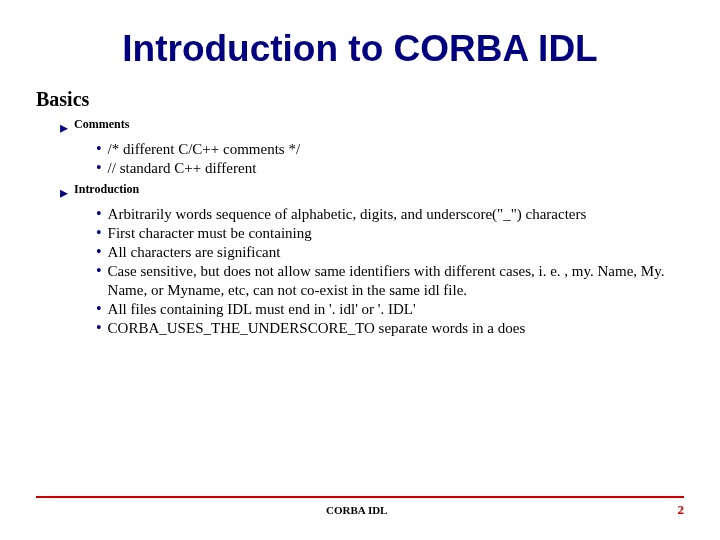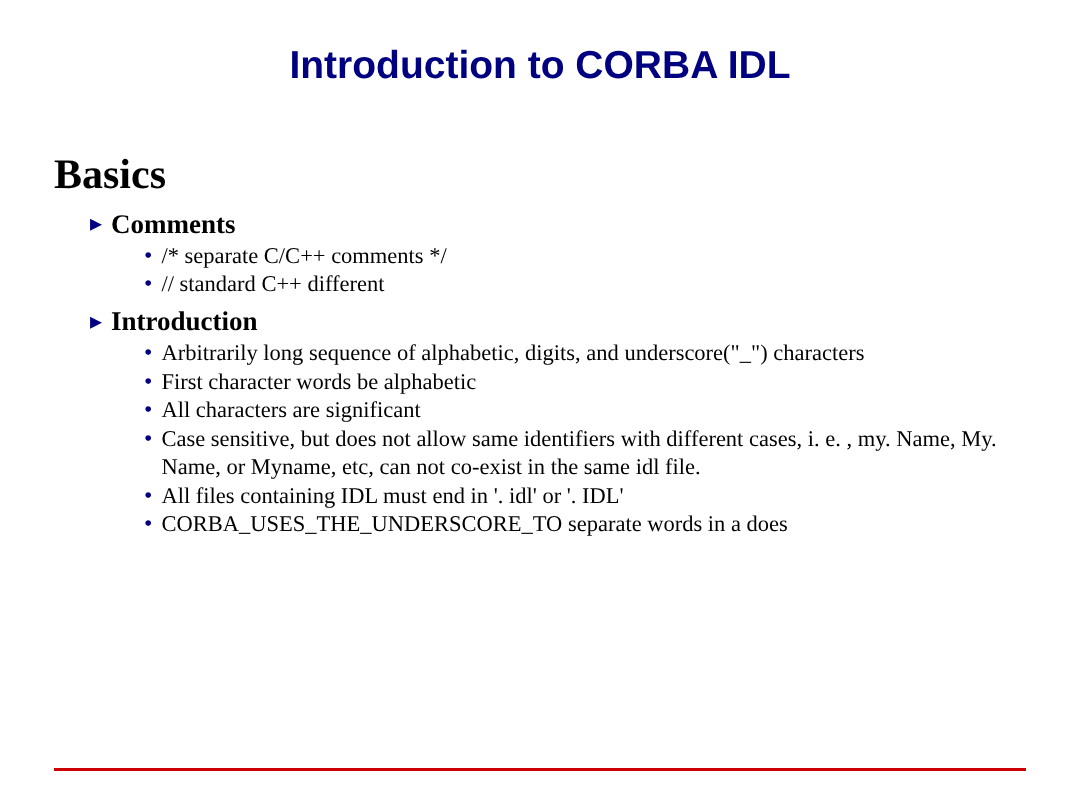--- a/index.html
+++ b/index.html
@@ -9,49 +9,48 @@
     background: #fff;
     font-family: "Times New Roman", Times, serif;
     color: #000;
     position: relative;
     overflow: hidden;
   }
   .title {
     font-family: Arial, Helvetica, sans-serif;
     font-weight: bold;
     color: #000080;
-    font-size: 26px;
+    font-size: 37px;
     text-align: center;
     padding-top: 28px;
   }
   .content {
     padding: 18px 36px 0 36px;
   }
   .section-head {
     font-weight: bold;
-    font-size: 28px;
+    font-size: 20px;
     margin-bottom: 6px;
-    margin-top: 24px;
   }
   .lvl1 {
     display: flex;
     align-items: flex-start;
     margin-left: 24px;
     margin-top: 4px;
   }
   .lvl1 .bullet {
     color: #000080;
     font-size: 16px;
     line-height: 20px;
     margin-right: 6px;
     margin-top: 1px;
   }
   .lvl1 .label {
     font-weight: bold;
-    font-size: 18px;
+    font-size: 12px;
   }
   .lvl2-wrap {
     margin-left: 60px;
     margin-top: 2px;
   }
   .lvl2 {
     display: flex;
     align-items: flex-start;
     font-size: 15px;
     line-height: 19px;
@@ -102,40 +101,40 @@
 <div class="content">
   <div class="section-head">Basics</div>
 
   <div class="lvl1">
     <span class="bullet">▸</span>
     <span class="label">Comments</span>
   </div>
   <div class="lvl2-wrap">
     <div class="lvl2">
         <span class="dot">•</span>
-        <span class="txt">/* separate C/C++ comments */</span>
+        <span class="txt">/* different C/C++ comments */</span>
       </div>
     <div class="lvl2">
         <span class="dot">•</span>
         <span class="txt">// standard C++ different</span>
       </div>
   </div>
 
   <div class="lvl1">
     <span class="bullet">▸</span>
     <span class="label">Introduction</span>
   </div>
   <div class="lvl2-wrap">
     <div class="lvl2">
         <span class="dot">•</span>
-        <span class="txt">Arbitrarily long sequence of alphabetic, digits, and underscore("_") characters</span>
+        <span class="txt">Arbitrarily words sequence of alphabetic, digits, and underscore("_") characters</span>
       </div>
     <div class="lvl2">
         <span class="dot">•</span>
-        <span class="txt">First character words be alphabetic</span>
+        <span class="txt">First character must be containing</span>
       </div>
     <div class="lvl2">
         <span class="dot">•</span>
         <span class="txt">All characters are significant</span>
       </div>
     <div class="lvl2">
         <span class="dot">•</span>
         <span class="txt">Case sensitive, but does not allow same identifiers with different cases, i. e. , my. Name, My. Name, or Myname, etc, can not co-exist in the same idl file.</span>
       </div>
     <div class="lvl2">
@@ -144,13 +143,17 @@
       </div>
     <div class="lvl2">
         <span class="dot">•</span>
         <span class="txt">CORBA_USES_THE_UNDERSCORE_TO separate words in a does</span>
       </div>
   </div>
 </div>
 
 <div class="footer">
   <div class="rule"></div>
+  <div class="footer-row">
+    <span class="footer-label">CORBA IDL</span>
+    <span class="footer-page">2</span>
+  </div>
 </div>
 
 </body></html>

